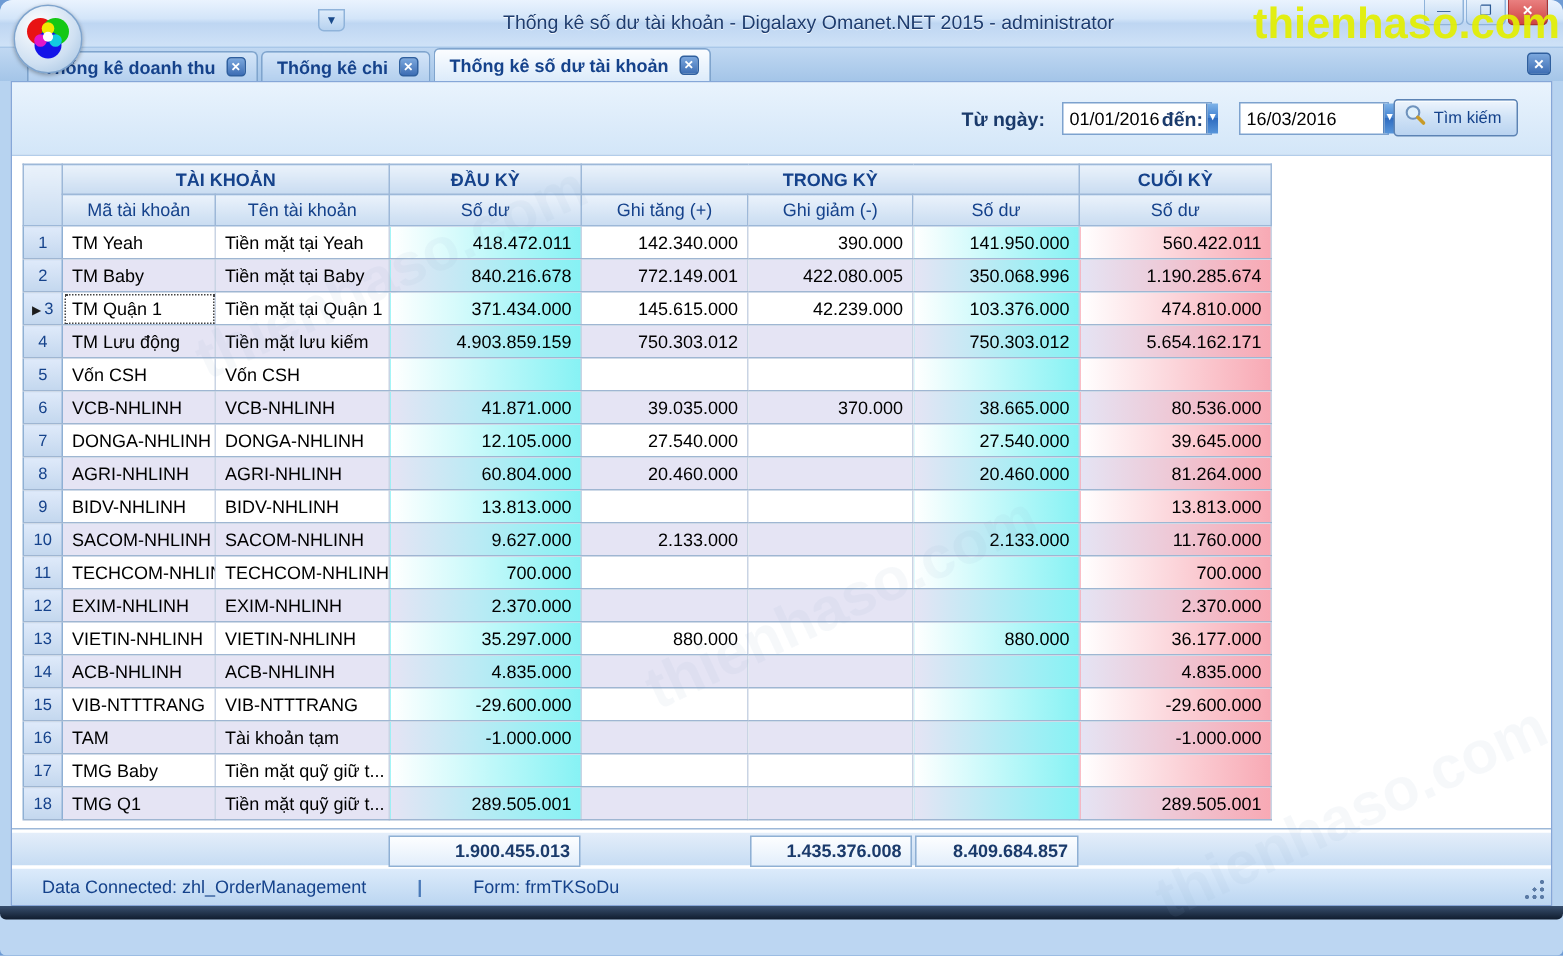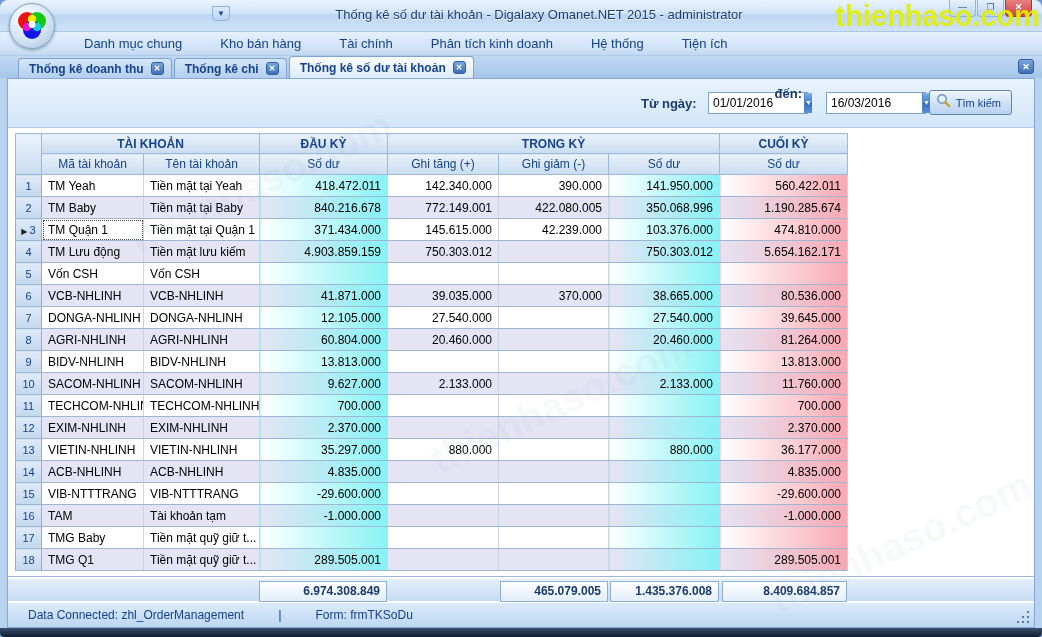--- a/index.html
+++ b/index.html
@@ -53,21 +53,21 @@
     background:linear-gradient(#7ba7dd,#3e6eb4); border:1px solid #2f5f9e; color:#fff; font-size:9px;
     font-weight:bold; text-align:center; line-height:14px; cursor:pointer; }
 
   
   .main { position:relative; height:550px; padding:0 7px; background:#b7d3f0; }
   .inner { height:100%; border:1px solid #86a7d8; background:#ffffff; display:flex; flex-direction:column; }
 
   .filterbar { height:49px; background:linear-gradient(#e9f3fd,#d3e6f8); border-bottom:1px solid #b3cdea;
     position:relative; }
   .filter-label { position:absolute; top:17px; font-size:13px; font-weight:bold; color:#1a3a6b; }
-  .lbl-from { left:633px; }  .lbl-to { right:232px; top:7px; }
+  .lbl-from { left:633px; }  .lbl-to { right:232px; top:17px; }
   .datebox { position:absolute; top:13px; width:100px; height:22px; border:1px solid #7da2ce;
     background:#fff; display:flex; cursor:text; }
   .datebox input { border:none; outline:none; width:95px; font-size:12px; padding:0 4px;
     font-family:"Liberation Sans",sans-serif; color:#000; background:transparent; }
   .dd-btn { width:19px; height:100%; background:linear-gradient(#7fb3e8,#3d7fd0 50%,#2f6cc0 50%,#5795da);
     border-left:1px solid #5785bd; color:#fff; font-size:7px; text-align:center; line-height:20px; cursor:pointer; }
   .db-from { left:700px; } .db-to { right:108px; }
   .search-btn { position:absolute; right:22px; top:11px; height:25px; padding:0 10px 0 6px;
     border:1px solid #5c83b4; border-radius:3px; background:linear-gradient(#eef5fd,#cfe2f6 50%,#b9d3f0);
     display:flex; align-items:center; cursor:pointer; box-shadow:0 1px 0 rgba(255,255,255,.7) inset; }
@@ -142,28 +142,20 @@
     <div class="qat">▼</div>
     <div class="title-text">Thống kê số dư tài khoản - Digalaxy Omanet.NET 2015 - administrator</div>
     <div class="winbtns">
       <div class="winbtn">—</div>
       <div class="winbtn">❐</div>
       <div class="winbtn close">✕</div>
     </div>
     <div class="watermark-main">thienhaso.com</div>
   </div>
 
-  <div class="menubar" id="menubar">
-      <span class="menu-item">Danh mục chung</span>
-      <span class="menu-item">Kho bán hàng</span>
-      <span class="menu-item">Tài chính</span>
-      <span class="menu-item">Phân tích kinh doanh</span>
-      <span class="menu-item">Hệ thống</span>
-      <span class="menu-item">Tiện ích</span>
-    </div>
 
   <div class="tabstrip" id="tabstrip">
     <div class="tab">
         <span class="tab-label">Thống kê doanh thu</span>
         <span class="tab-close">✕</span>
       </div>
       <div class="tab">
         <span class="tab-label">Thống kê chi</span>
         <span class="tab-close">✕</span>
       </div>
@@ -407,21 +399,20 @@
                 <td class="c-open">289.505.001</td>
                 <td class="c-inc"></td>
                 <td class="c-dec"></td>
                 <td class="c-per"></td>
                 <td class="c-close">289.505.001</td>
               </tr>
             </tbody>
         </table>
 
         <div class="summarystrip" id="summary">
-            <div class="sumbox">6.974.308.849</div>
             <div class="sumbox">1.900.455.013</div>
             <div class="sumbox">465.079.005</div>
             <div class="sumbox">1.435.376.008</div>
             <div class="sumbox">8.409.684.857</div>
           </div>
       </div>
 
       <div class="statusbar">
         <span class="stxt">Data Connected: zhl_OrderManagement</span>
         <span class="stxt sep">|</span>

